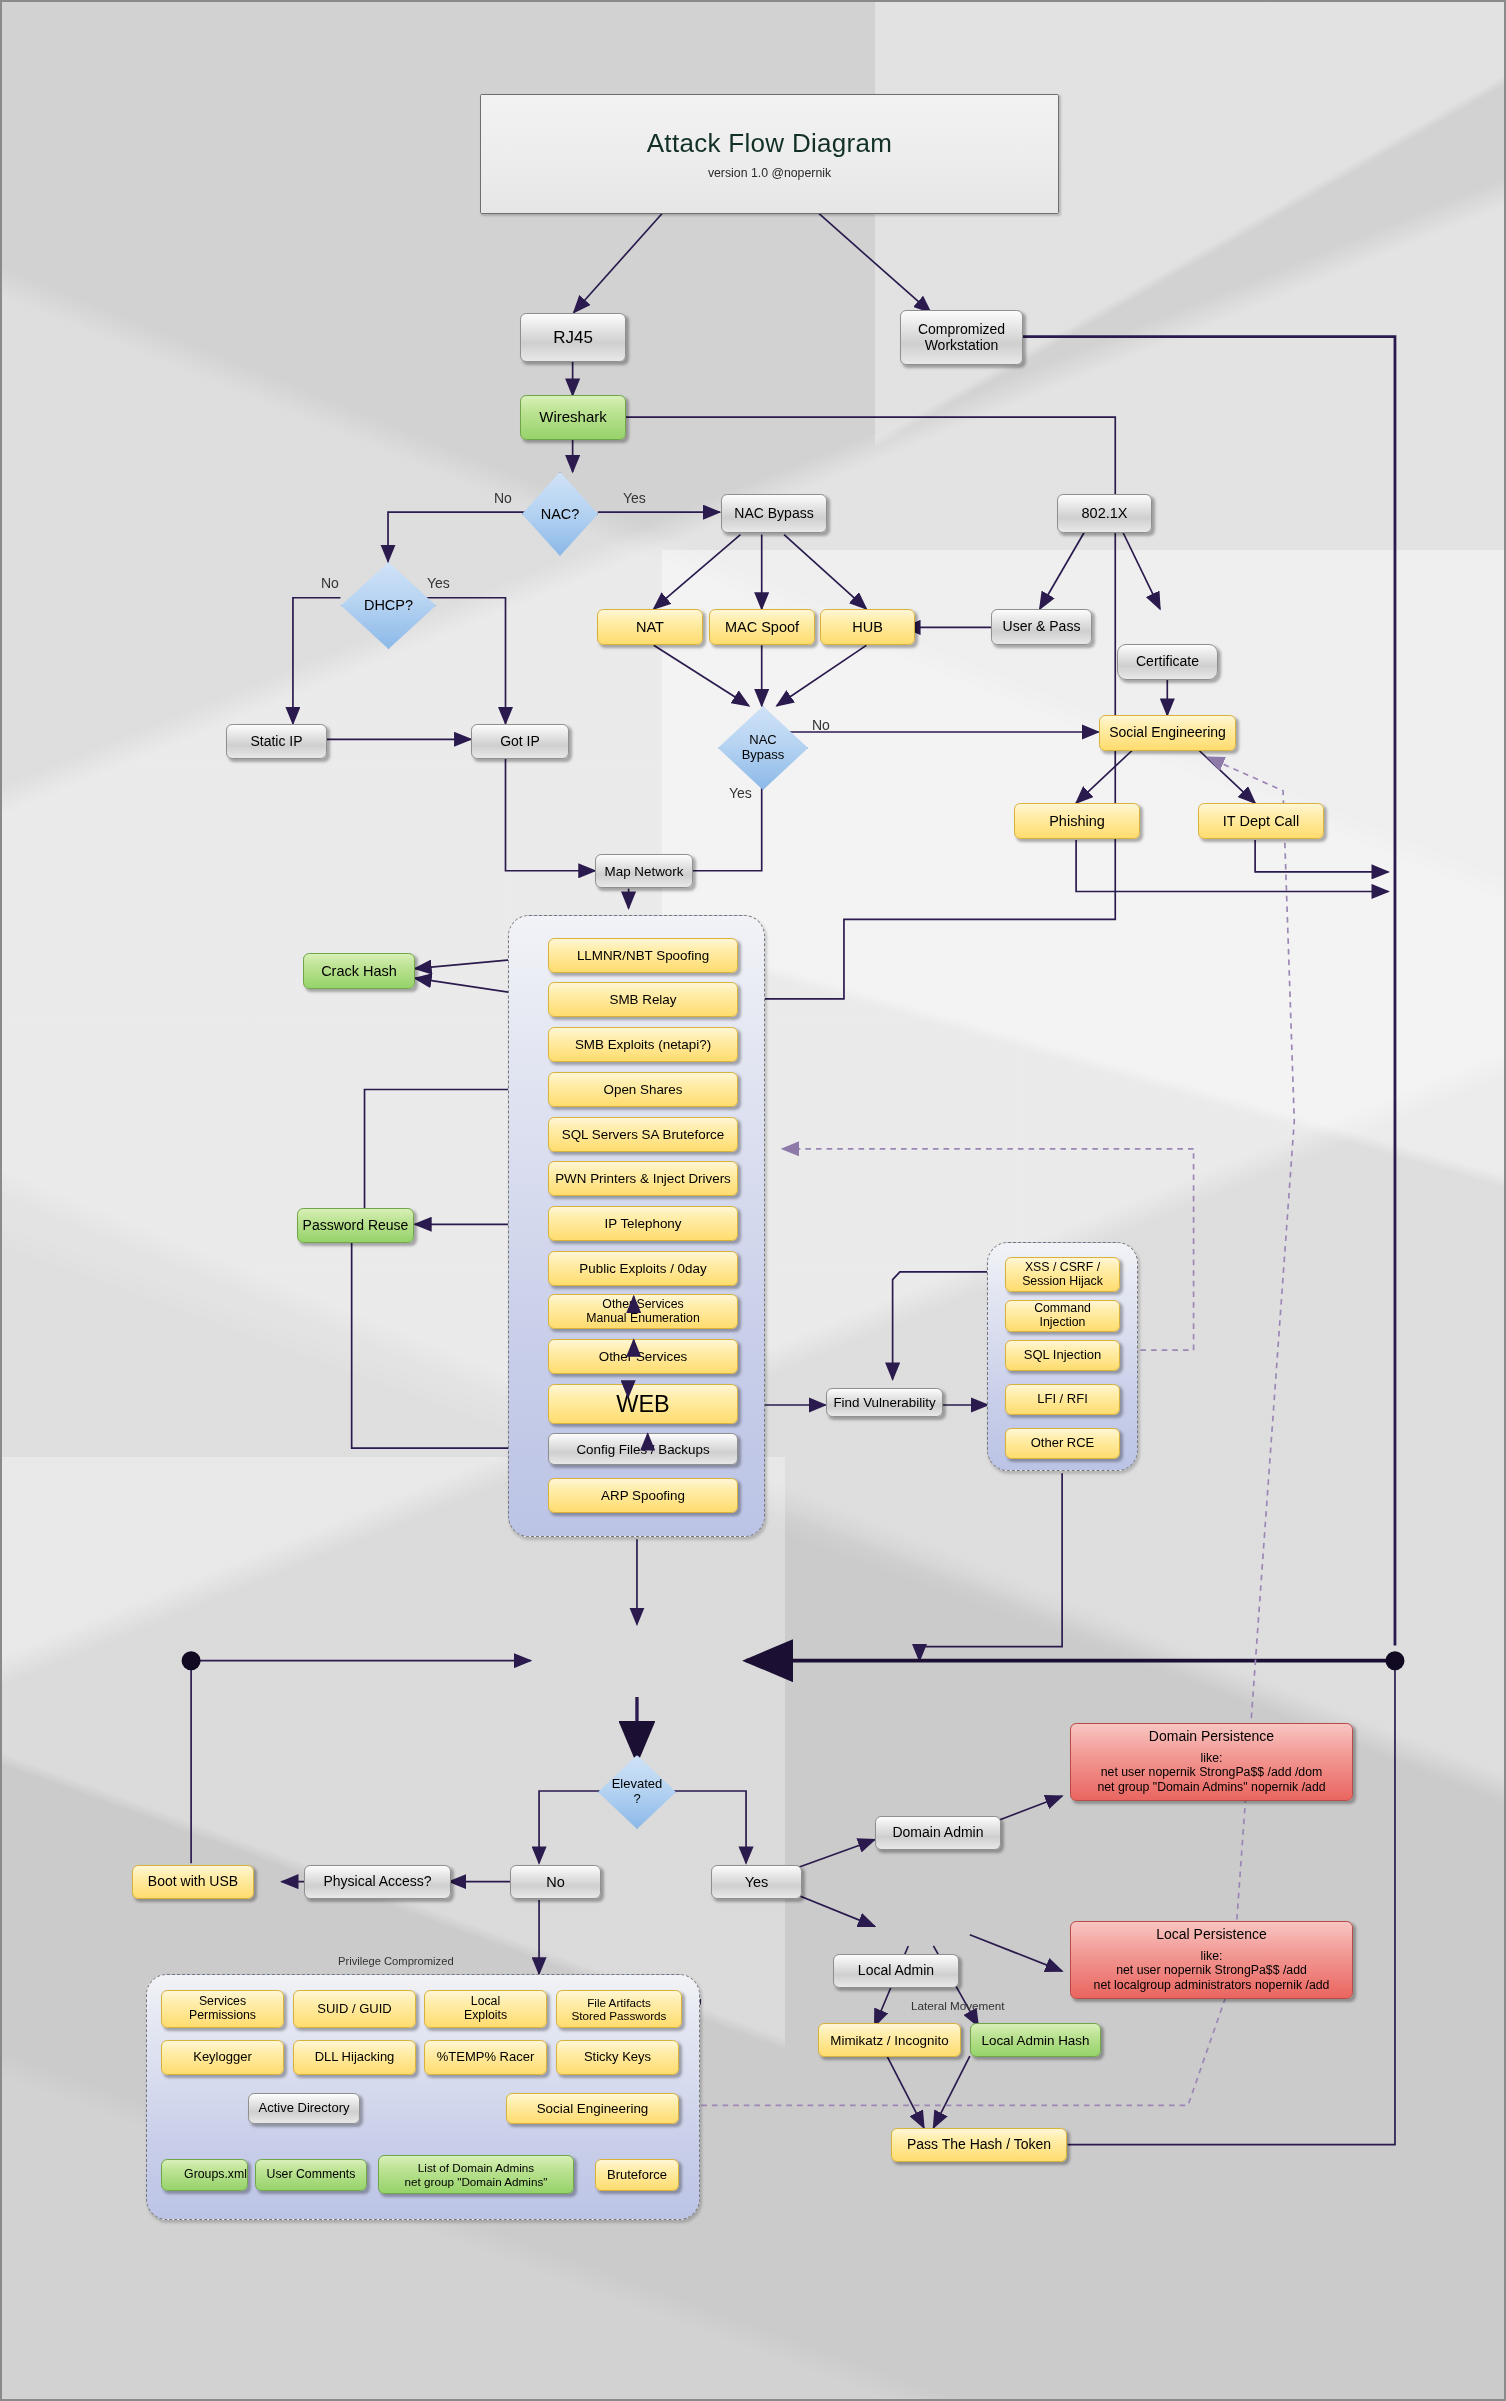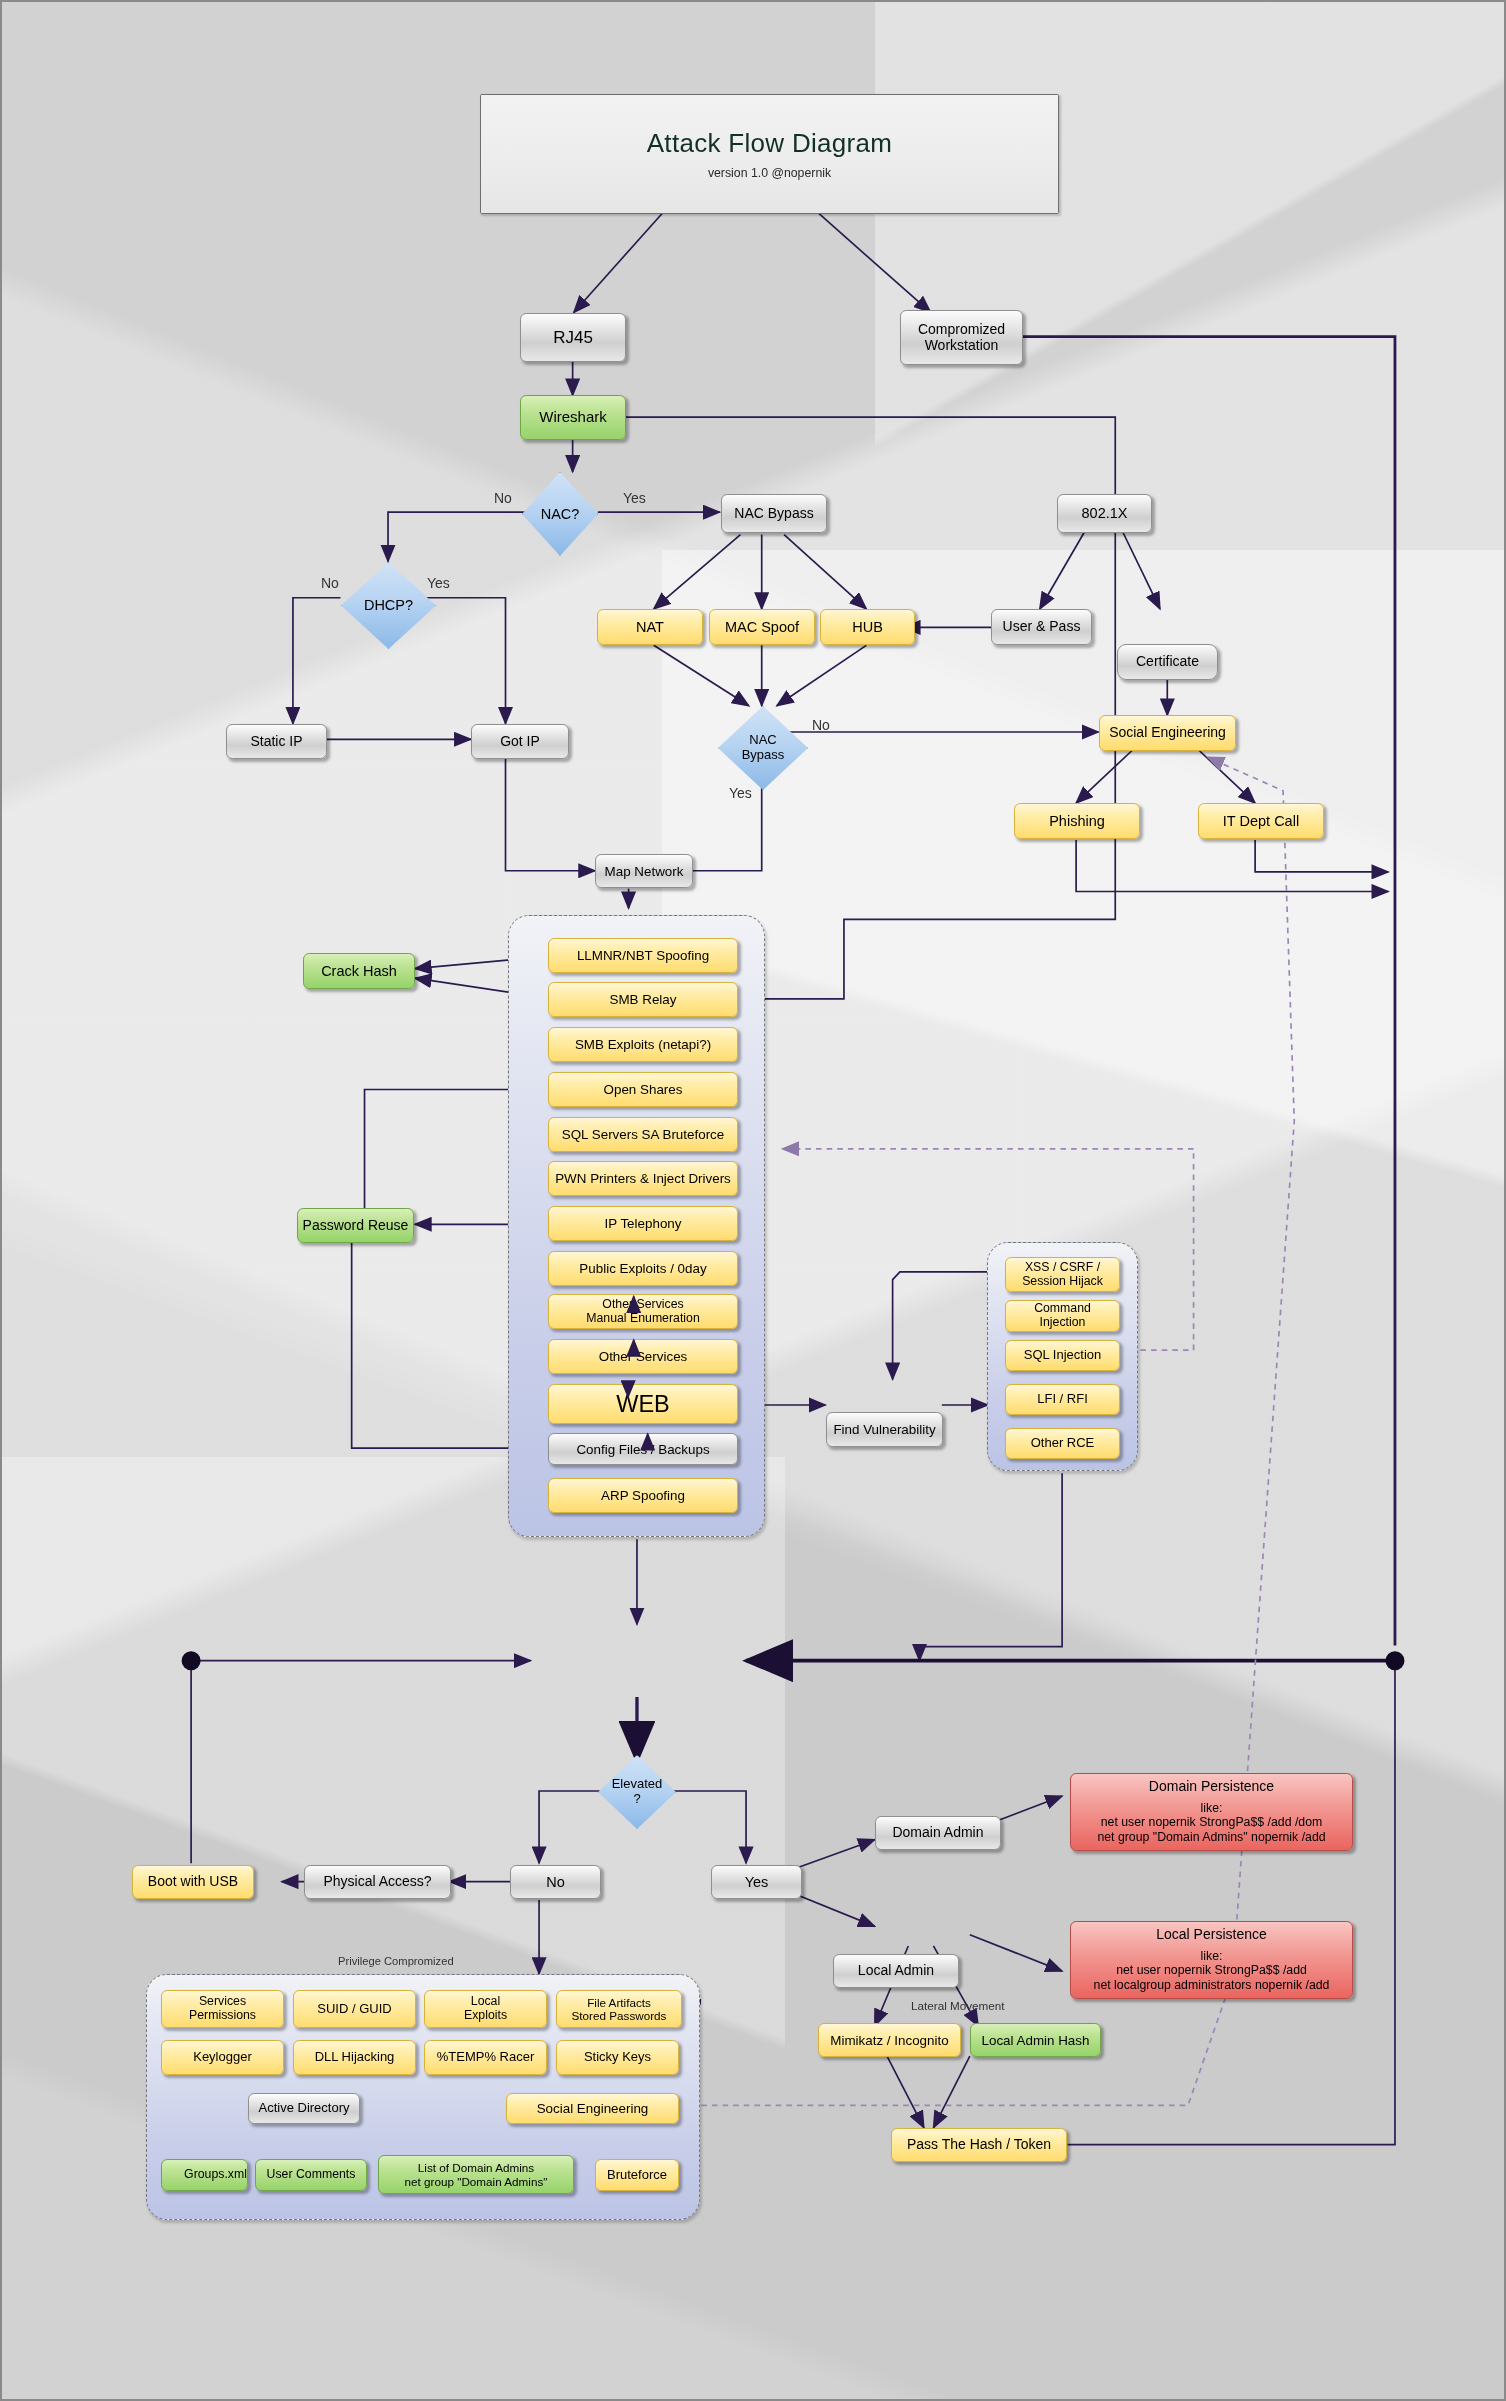--- a/index.html
+++ b/index.html
@@ -300,21 +300,21 @@
 
   <div class="node yellow" style="left:1012px;top:801px;width:126px;height:36px;font-size:14.5px;">Phishing</div>
   <div class="node yellow" style="left:1196px;top:801px;width:126px;height:36px;font-size:14.5px;">IT Dept Call</div>
 
   <div class="node grey" style="left:593px;top:852px;width:98px;height:34px;font-size:13.4px;">Map Network</div>
 
   <div class="node green" style="left:301px;top:951px;width:112px;height:36px;font-size:14.5px;">Crack Hash</div>
 
   <div class="node green" style="left:295px;top:1206px;width:117px;height:35px;font-size:14px;">Password Reuse</div>
 
-  <div class="node grey" style="left:824px;top:1386px;width:117px;height:35px;font-size:13.4px;margin-top:24px;">Find Vulnerability</div>
+  <div class="node grey" style="left:824px;top:1386px;width:117px;height:29px;font-size:13.4px;">Find Vulnerability</div>
 
   <div class="node yellow zlift" style="left:546px;top:936px;width:190px;height:35px;font-size:13.4px;">LLMNR/NBT Spoofing</div>
   <div class="node yellow zlift" style="left:546px;top:980px;width:190px;height:35px;font-size:13.4px;">SMB Relay</div>
   <div class="node yellow zlift" style="left:546px;top:1025px;width:190px;height:35px;font-size:13.4px;">SMB Exploits (netapi?)</div>
   <div class="node yellow zlift" style="left:546px;top:1070px;width:190px;height:35px;font-size:13.4px;">Open Shares</div>
   <div class="node yellow zlift" style="left:546px;top:1115px;width:190px;height:35px;font-size:13.4px;">SQL Servers SA Bruteforce</div>
   <div class="node yellow zlift" style="left:546px;top:1159px;width:190px;height:35px;font-size:13.4px;">PWN Printers &amp; Inject Drivers</div>
   <div class="node yellow zlift" style="left:546px;top:1204px;width:190px;height:35px;font-size:13.4px;">IP Telephony</div>
   <div class="node yellow zlift" style="left:546px;top:1249px;width:190px;height:35px;font-size:13.4px;">Public Exploits / 0day</div>
   <div class="node yellow zlift" style="left:546px;top:1292px;width:190px;height:35px;font-size:12.3px;">Other Services
@@ -346,21 +346,21 @@
 ?</div>
 
   <div class="node yellow" style="left:130px;top:1863px;width:122px;height:34px;font-size:14px;">Boot with USB</div>
   <div class="node grey" style="left:302px;top:1863px;width:147px;height:34px;font-size:14px;">Physical Access?</div>
   <div class="node grey" style="left:508px;top:1863px;width:91px;height:34px;font-size:14.5px;">No</div>
   <div class="node grey" style="left:709px;top:1863px;width:91px;height:34px;font-size:14.5px;">Yes</div>
 
   <div class="node grey" style="left:873px;top:1814px;width:126px;height:34px;font-size:14px;">Domain Admin</div>
   <div class="node grey" style="left:831px;top:1916px;width:126px;height:34px;font-size:14px;margin-top:36px;">Local Admin</div>
 
-  <div class="node red" style="left:1068px;top:1771px;width:283px;height:78px;font-size:13px;flex-direction:column;padding:6.7px 4.5px;">
+  <div class="node red" style="left:1068px;top:1721px;width:283px;height:78px;font-size:13px;flex-direction:column;padding:6.7px 4.5px;">
     <div style="font-size:14px;margin-bottom:5.6px;">Domain Persistence</div>
     <div style="font-size:12.3px;line-height:1.2;">like:
 net user nopernik StrongPa$$ /add /dom
 net group "Domain Admins" nopernik /add</div>
   </div>
 
   <div class="node red" style="left:1068px;top:1919px;width:283px;height:78px;font-size:13px;flex-direction:column;padding:6.7px 4.5px;">
     <div style="font-size:14px;margin-bottom:5.6px;">Local Persistence</div>
     <div style="font-size:12.3px;line-height:1.2;">like:
 net user nopernik StrongPa$$ /add

